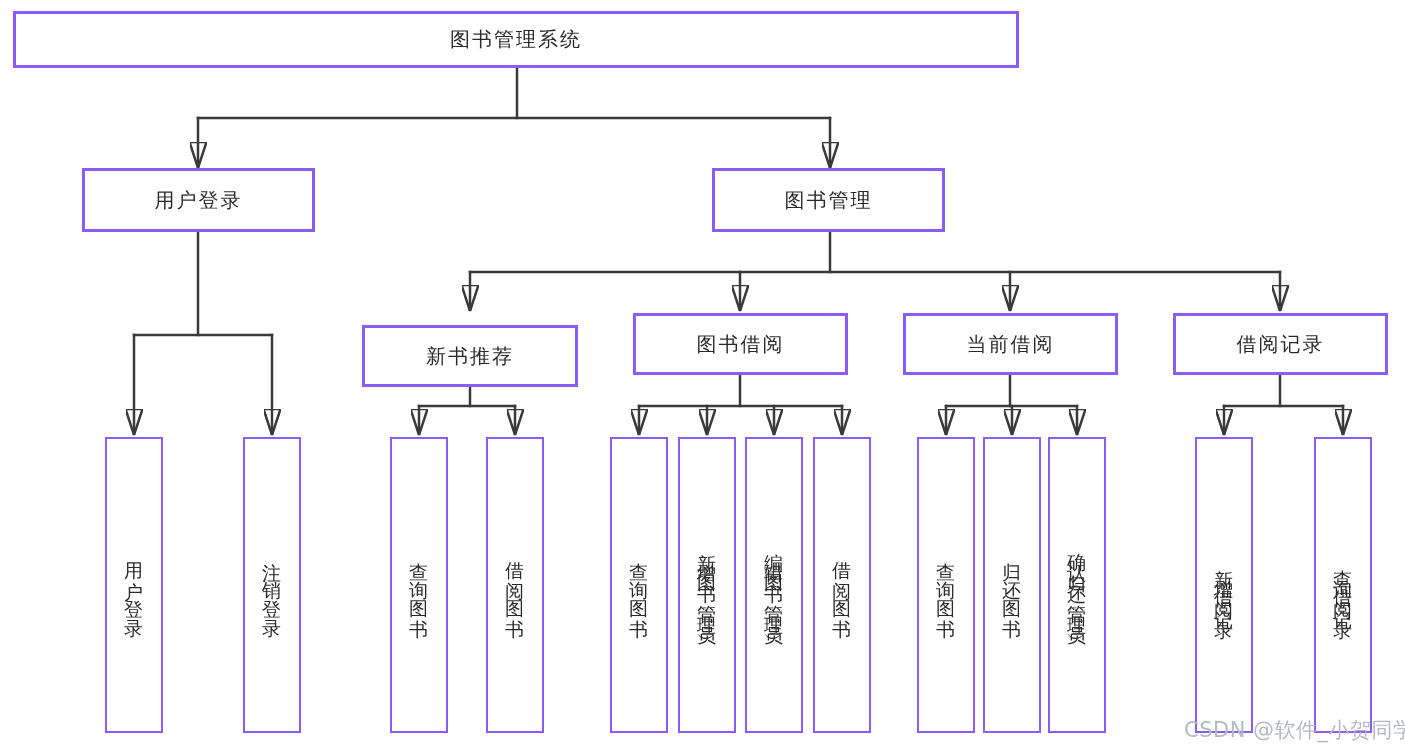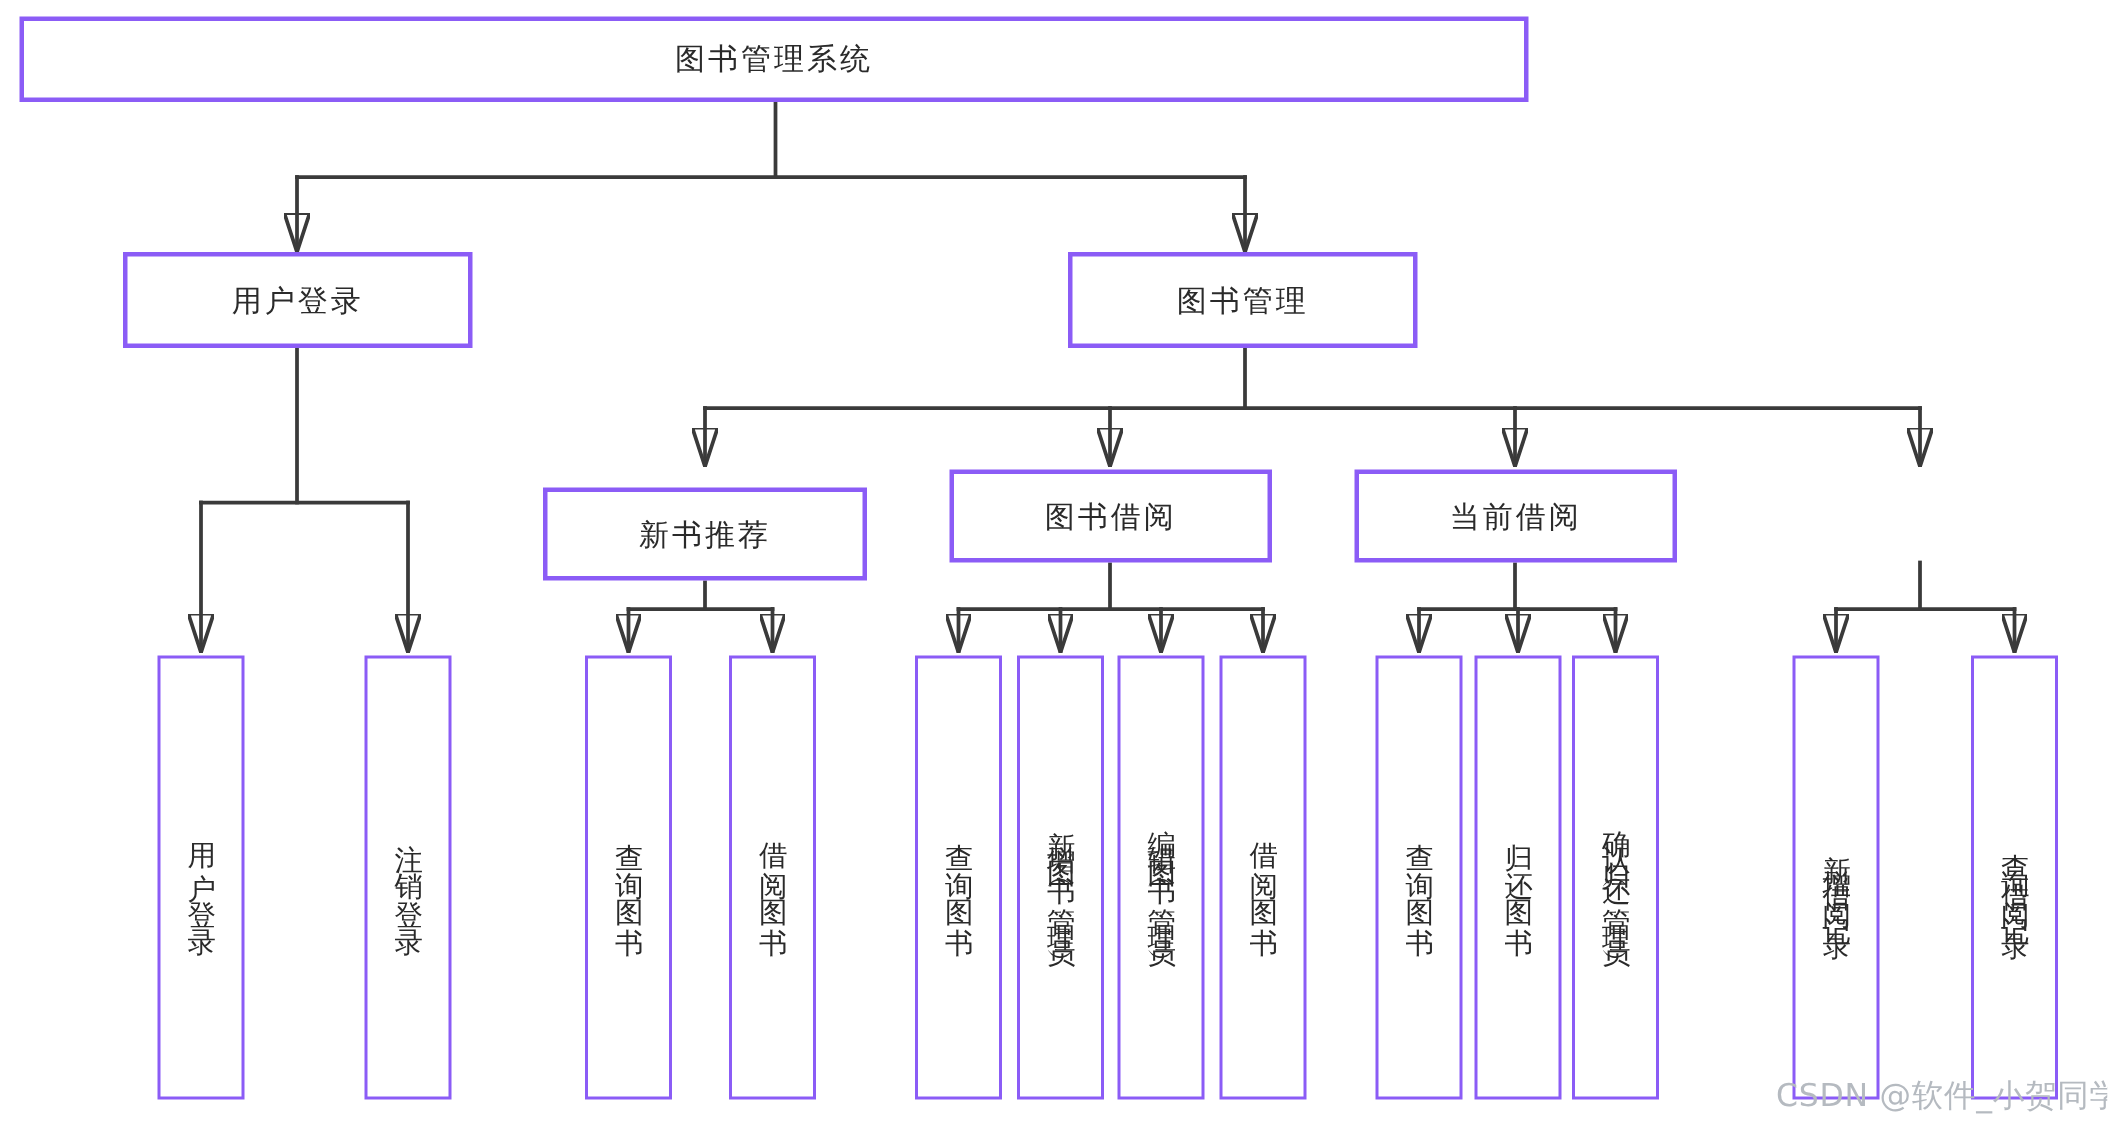--- a/index.html
+++ b/index.html
@@ -163,20 +163,23 @@
 
   <div class="node h" id="n-rec">
     <span class="label">新书推荐</span>
   </div>
   <div class="node h" id="n-cur">
     <span class="label">当前借阅</span>
   </div>
   <div class="node h" id="n-bor">
     <span class="label">图书借阅</span>
   </div>
+  <div class="node h" id="n-hist">
+    <span class="label">借阅记录</span>
+  </div>
 
   <div class="node v" id="l-ulogin">
     <span class="label spread">用户登录</span>
   </div>
   <div class="node v" id="l-logout">
     <span class="label spread">注销登录</span>
   </div>
 
   <div class="node v" id="l-query1">
     <span class="label spread">查询图书</span>

